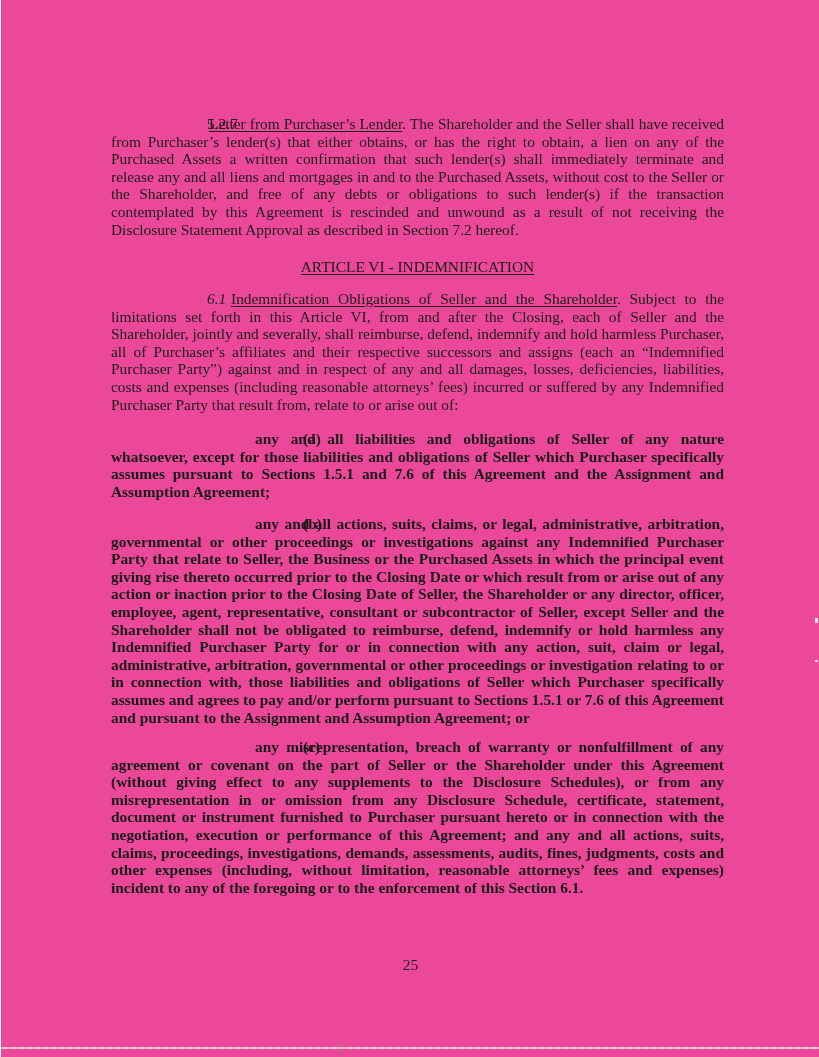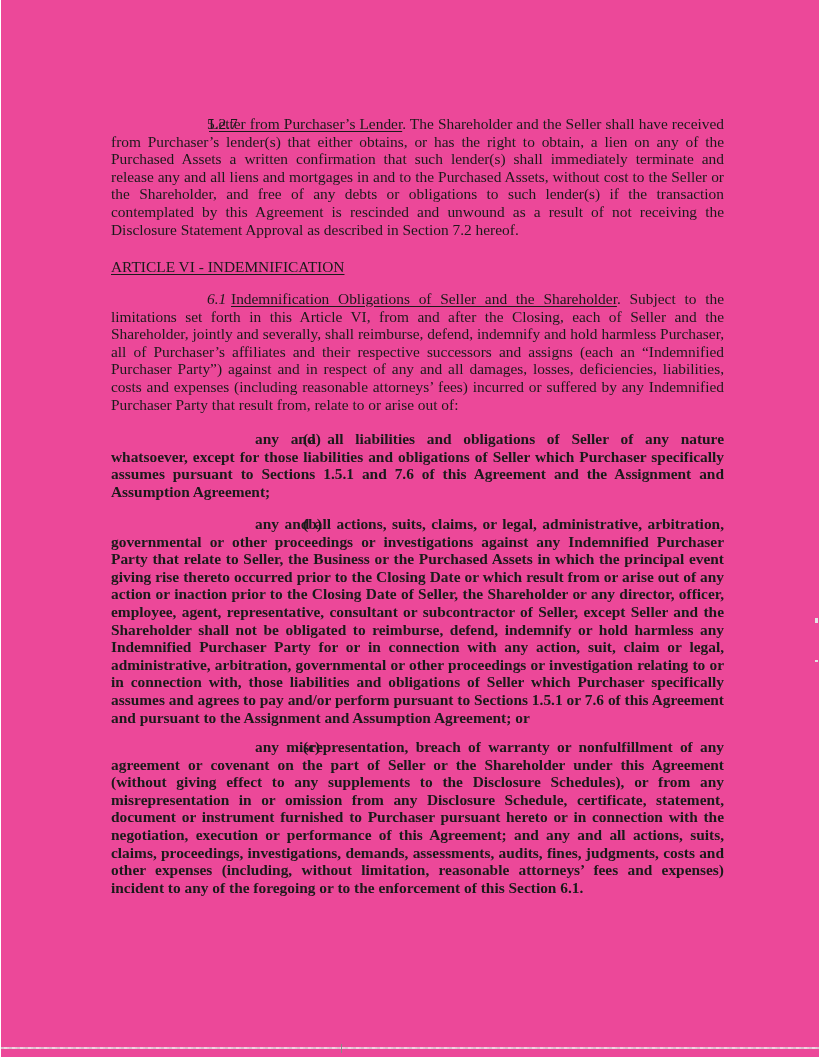--- a/index.html
+++ b/index.html
@@ -16,21 +16,21 @@
   }
   .indent1 { text-indent: 48px; }
   .indent2 { text-indent: 96px; font-weight: bold; }
   .num { display: inline-block; }
   .num-527 { width: 50px; }
   .num-61 { width: 72px; font-style: italic; }
   .num-sub { width: 48px; }
   .u { text-decoration: underline; text-underline-offset: 2px; }
   .heading {
     position: absolute; left: 110px; width: 613px; top: 258px;
-    text-align: left;
+    text-align: center;
   }
   .pagenum {
     position: absolute; left: 0; width: 819px; top: 956px; text-align: center;
   }
   .scanline {
     position: absolute; left: 0; top: 1047px; width: 819px; height: 2px;
     background: repeating-linear-gradient(90deg, #d8d8d8 0 3px, #f4f4f4 3px 6px, #e6e6e6 6px 8px);
     opacity: 0.8;
   }
   .scanmark {
@@ -48,18 +48,19 @@
   <div class="heading"><span class="u">ARTICLE VI - INDEMNIFICATION</span></div>
 
   <p class="para indent1" style="top:290px; margin:0;"><span class="num num-61">6.1</span><span class="u">Indemnification Obligations of Seller and the Shareholder</span><span>.  Subject to the limitations set forth in this Article VI, from and after the Closing, each of Seller and the Shareholder, jointly and severally, shall reimburse, defend, indemnify and hold harmless Purchaser, all of Purchaser’s affiliates and their respective successors and assigns (each an “Indemnified Purchaser Party”) against and in respect of any and all damages, losses, deficiencies, liabilities, costs and expenses (including reasonable attorneys’ fees) incurred or suffered by any Indemnified Purchaser Party that result from, relate to or arise out of:</span></p>
 
   <p class="para indent2" style="top:430px; margin:0;"><span class="num num-sub">(a)</span><span>any and all liabilities and obligations of Seller of any nature whatsoever, except for those liabilities and obligations of Seller which Purchaser specifically assumes pursuant to Sections 1.5.1 and 7.6 of this Agreement and the Assignment and Assumption Agreement;</span></p>
 
   <p class="para indent2" style="top:515px; margin:0;"><span class="num num-sub">(b)</span><span>any and all actions, suits, claims, or legal, administrative, arbitration, governmental or other proceedings or investigations against any Indemnified Purchaser Party that relate to Seller, the Business or the Purchased Assets in which the principal event giving rise thereto occurred prior to the Closing Date or which result from or arise out of any action or inaction prior to the Closing Date of Seller, the Shareholder or any director, officer, employee, agent, representative, consultant or subcontractor of Seller, except Seller and the Shareholder shall not be obligated to reimburse, defend, indemnify or hold harmless any Indemnified Purchaser Party for or in connection with any action, suit, claim or legal, administrative, arbitration, governmental or other proceedings or investigation relating to or in connection with, those liabilities and obligations of Seller which Purchaser specifically assumes and agrees to pay and/or perform pursuant to Sections 1.5.1 or 7.6 of this Agreement and pursuant to the Assignment and Assumption Agreement; or</span></p>
 
   <p class="para indent2" style="top:738px; margin:0;"><span class="num num-sub">(c)</span><span>any misrepresentation, breach of warranty or nonfulfillment of any agreement or covenant on the part of Seller or the Shareholder under this Agreement (without giving effect to any supplements to the Disclosure Schedules), or from any misrepresentation in or omission from any Disclosure Schedule, certificate, statement, document or instrument furnished to Purchaser pursuant hereto or in connection with the negotiation, execution or performance of this Agreement; and any and all actions, suits, claims, proceedings, investigations, demands, assessments, audits, fines, judgments, costs and other expenses (including, without limitation, reasonable attorneys’ fees and expenses) incident to any of the foregoing or to the enforcement of this Section 6.1.</span></p>
 
+  <div class="pagenum">25</div>
 
   <div class="scanline"></div>
   <div class="scanmark"></div>
   <div class="specks" style="top:618px;"></div>
   <div class="specks" style="top:660px; height:2px;"></div>
 </div>
 
 </body></html>

